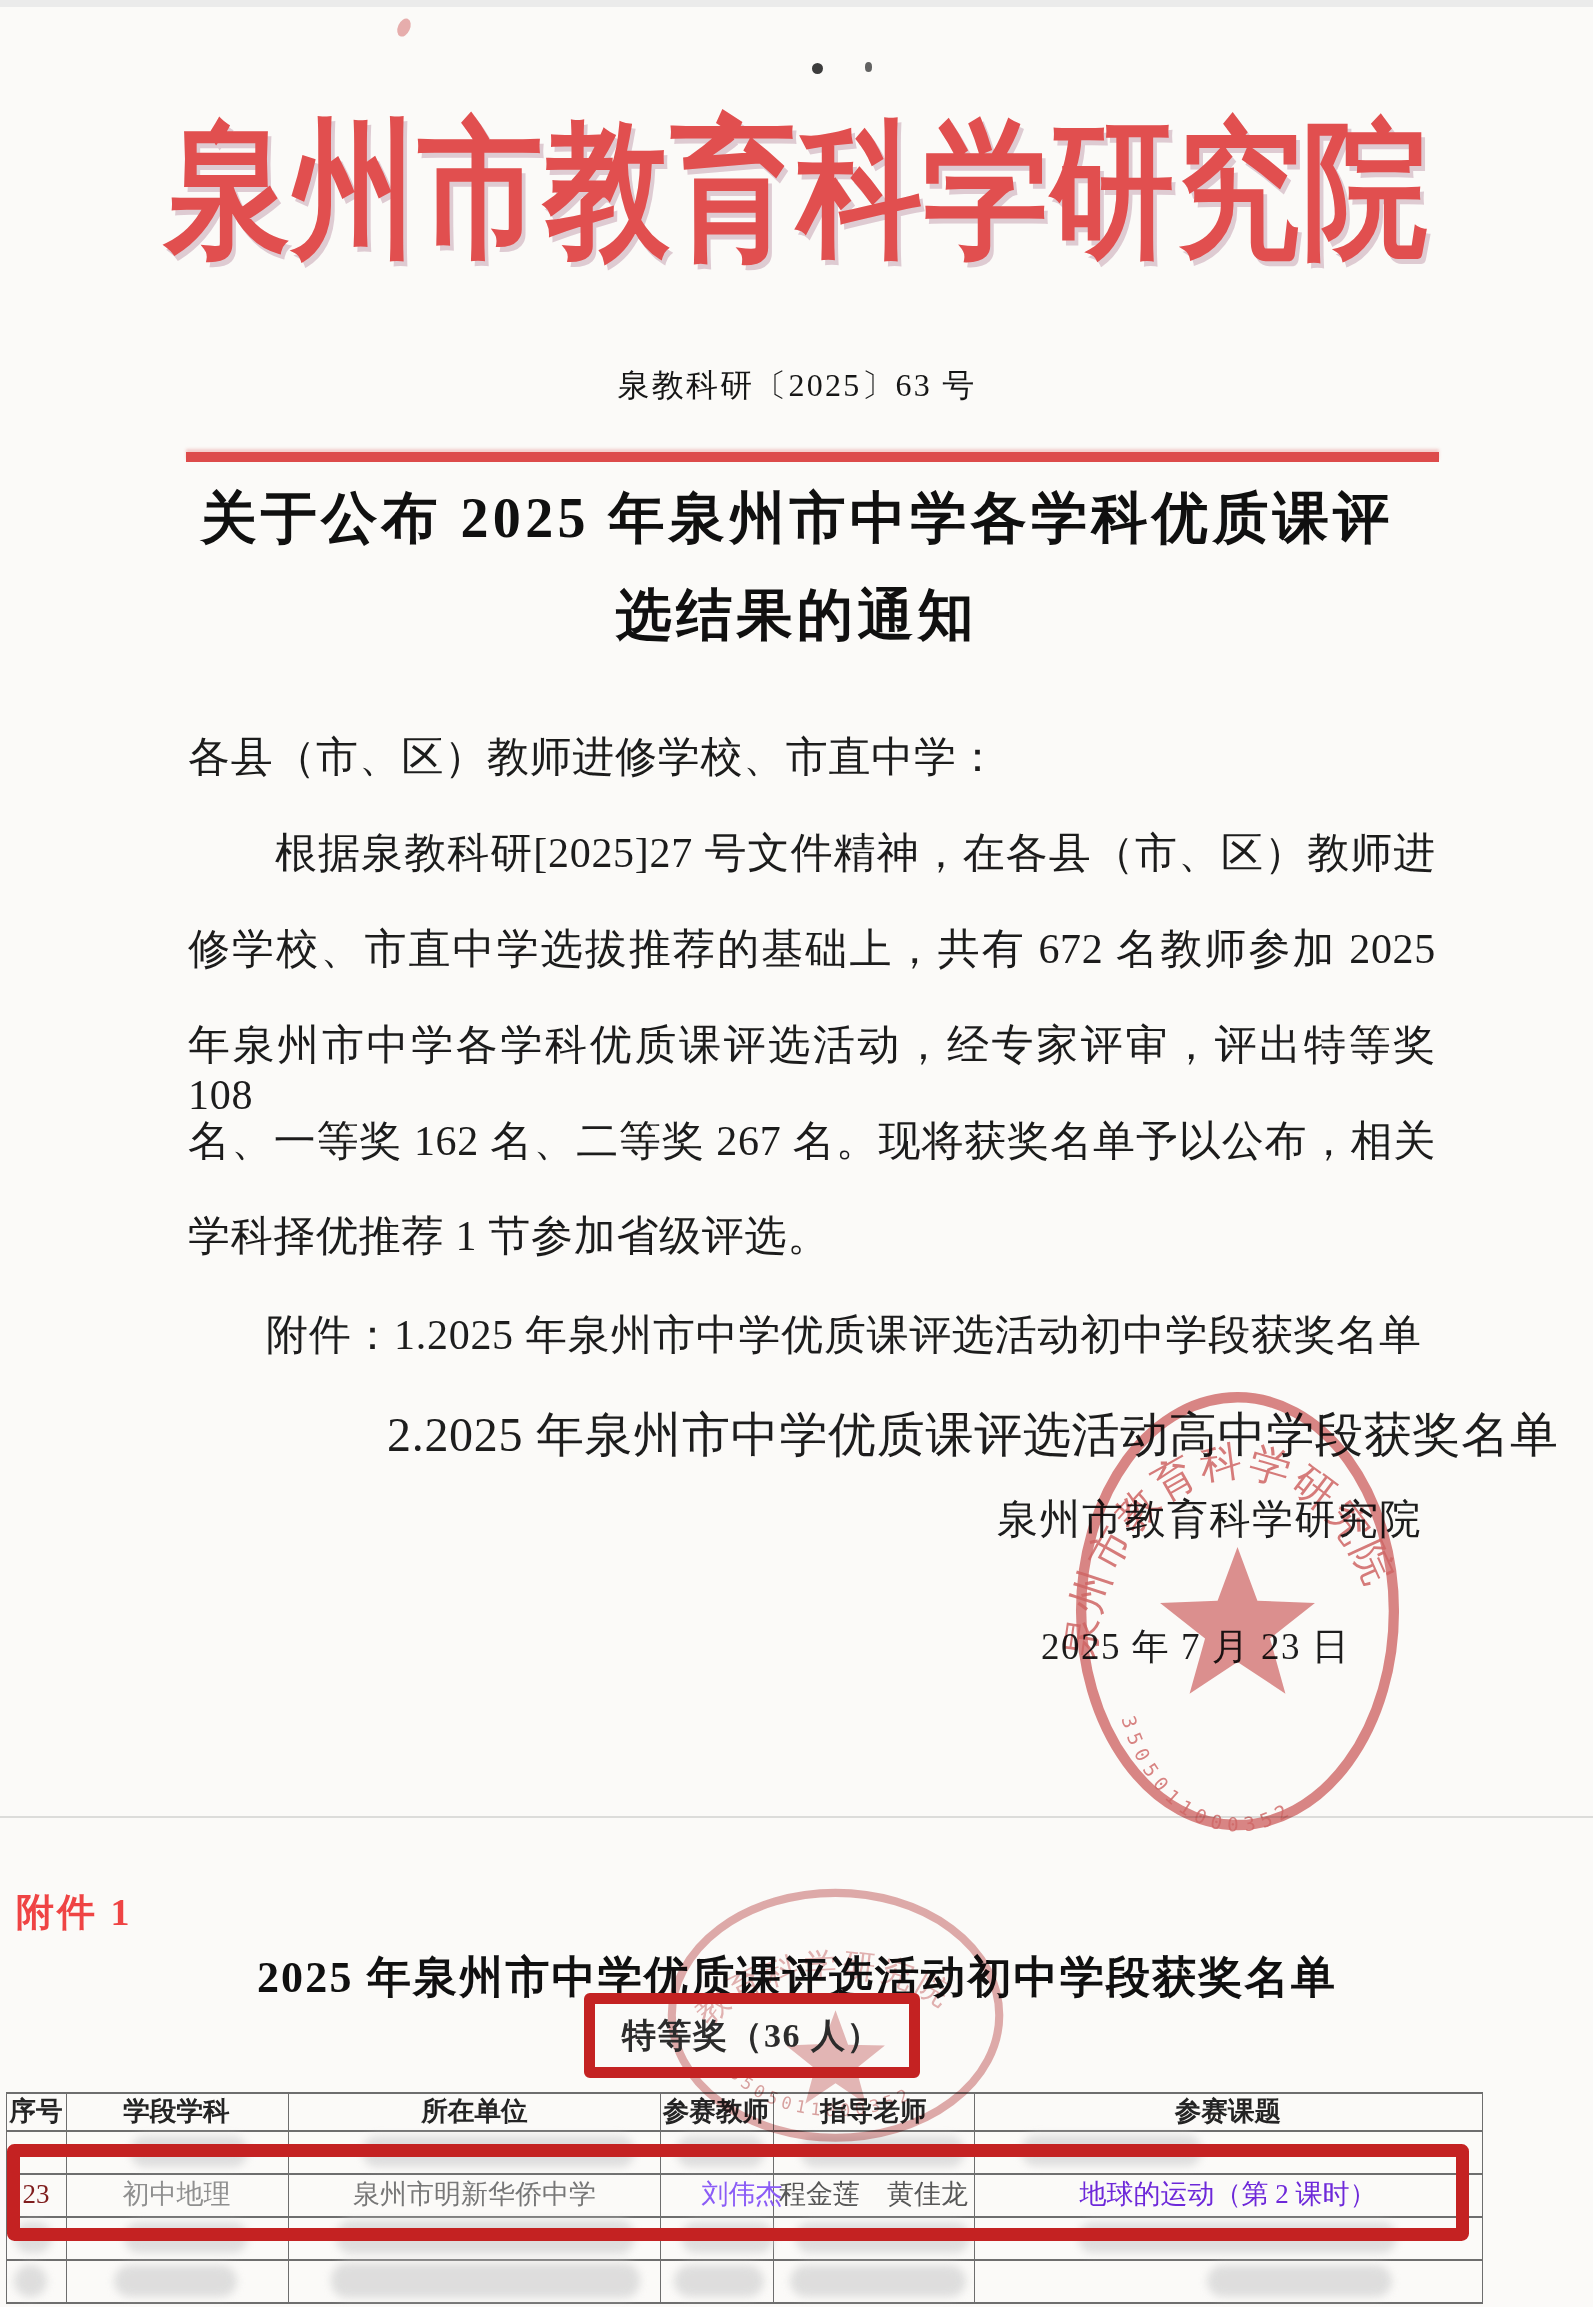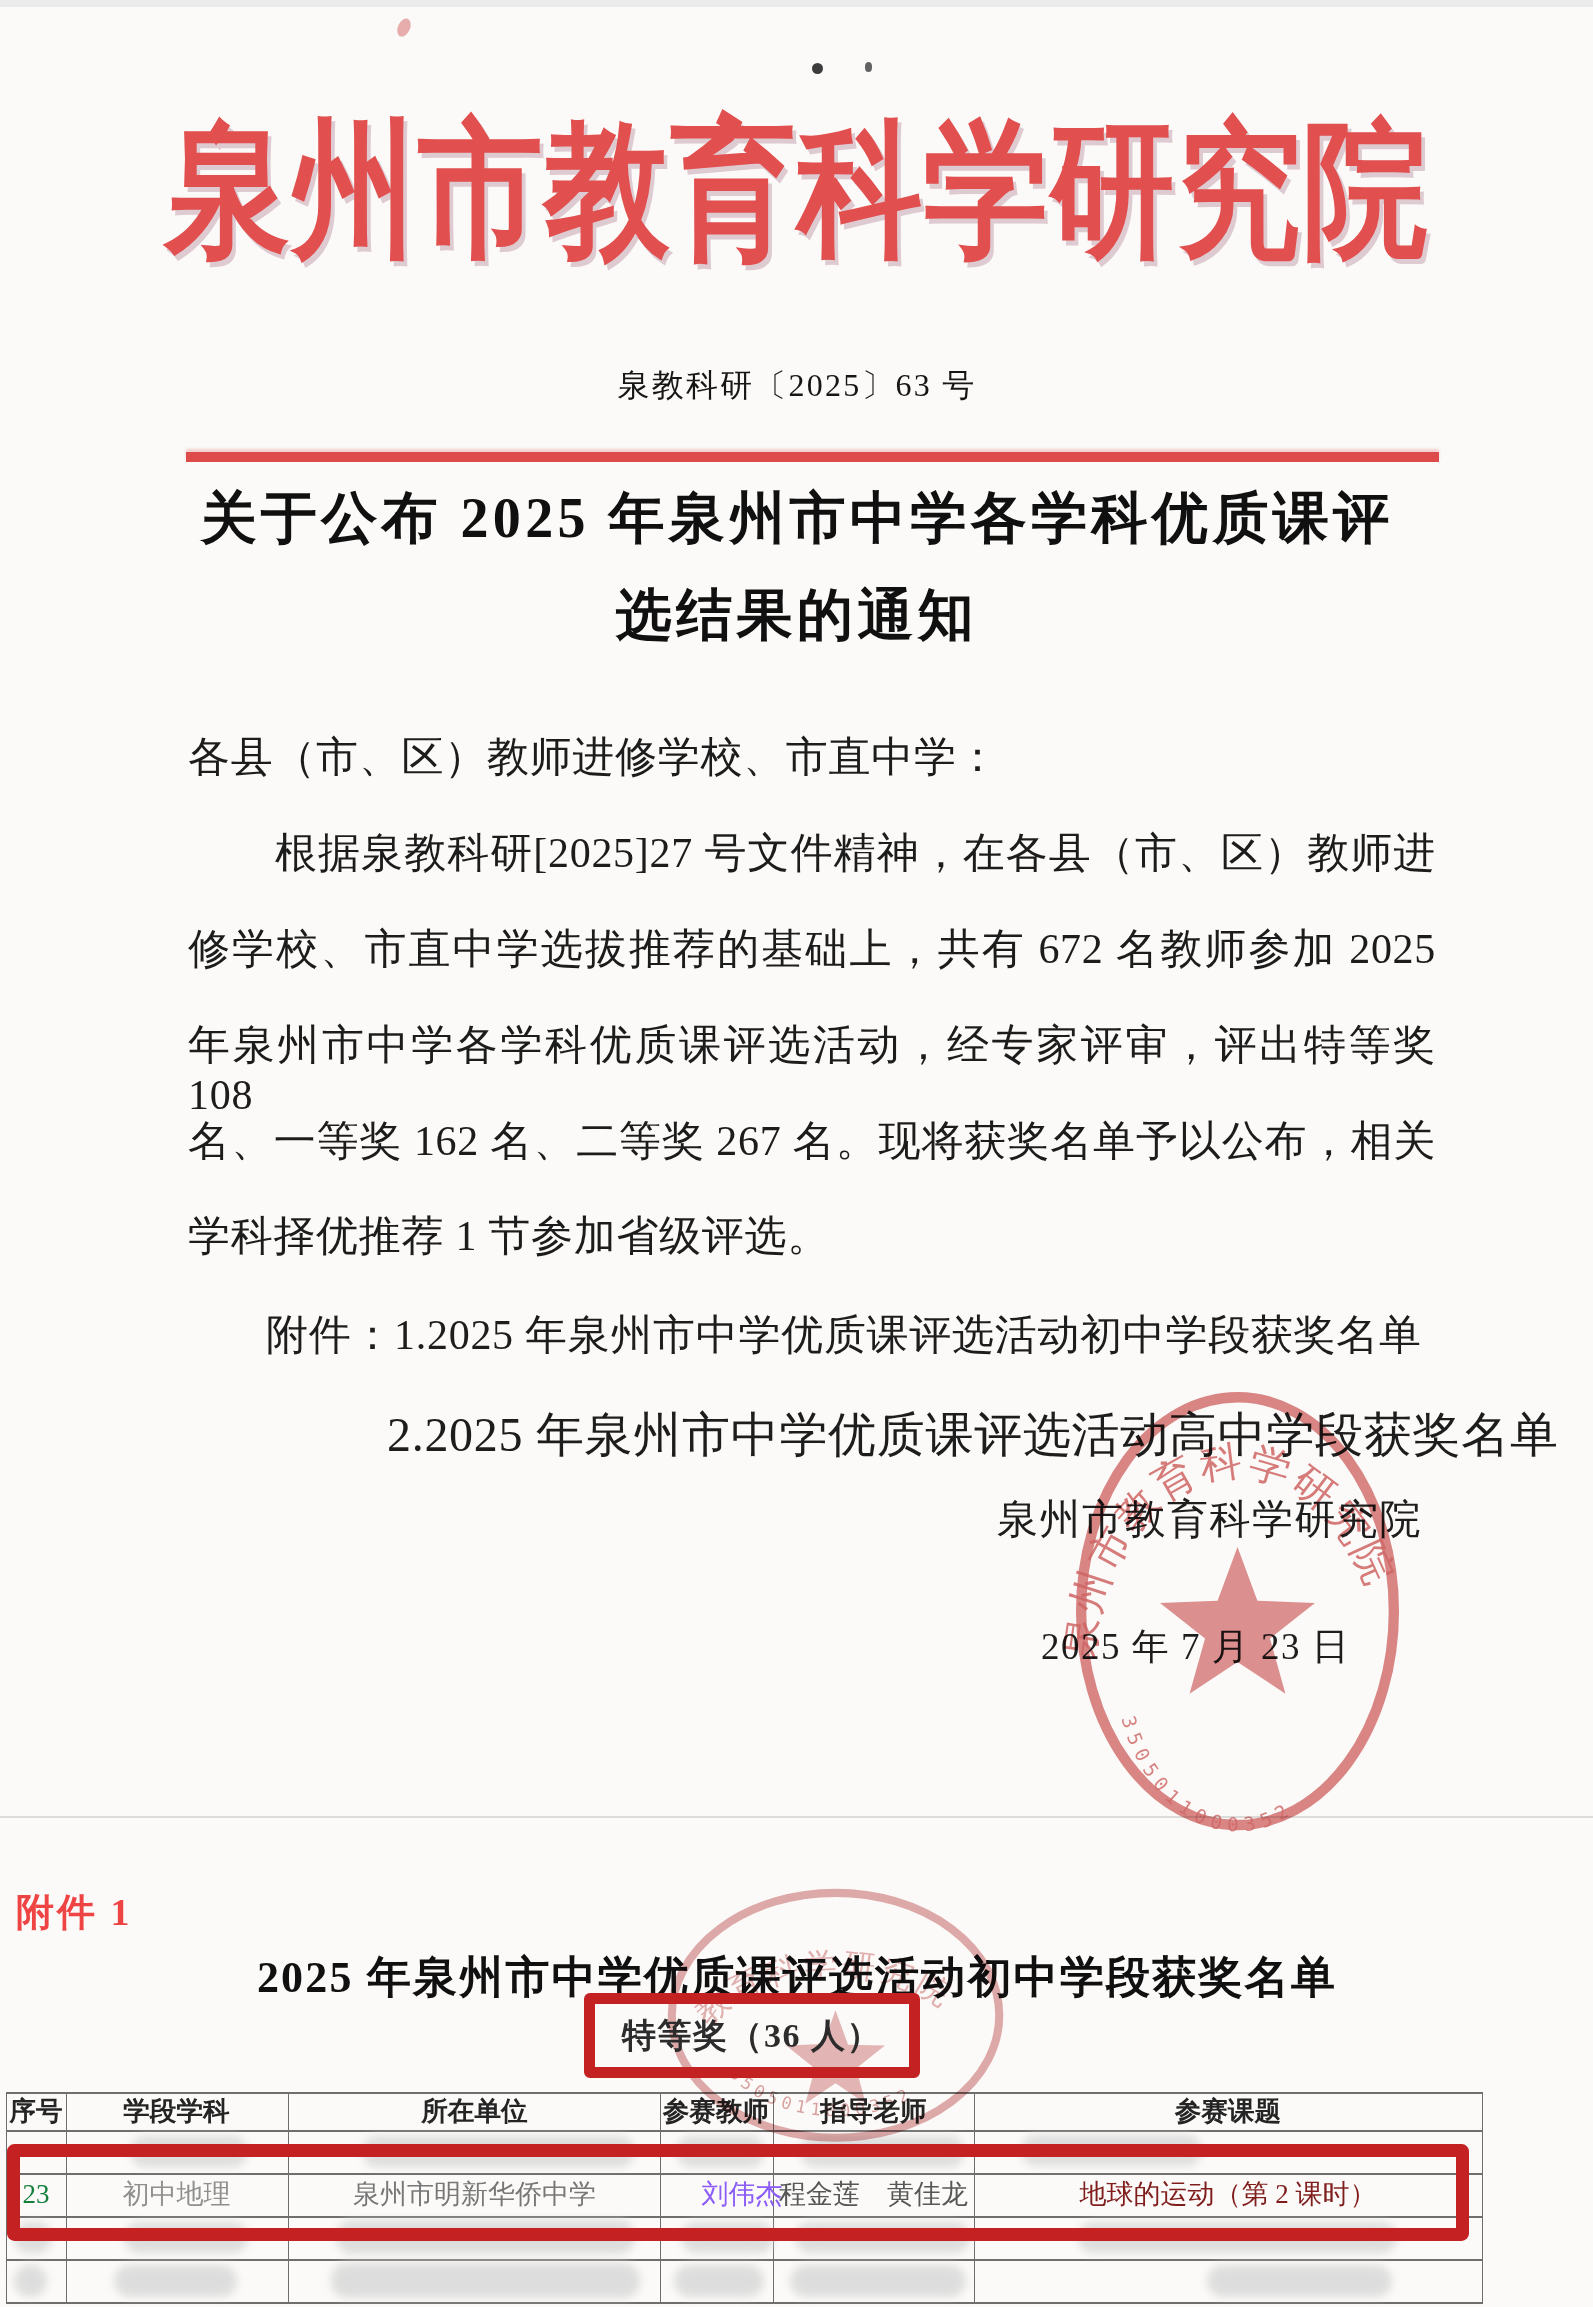--- a/index.html
+++ b/index.html
@@ -161,26 +161,26 @@
     <div class="thcell" style="left:654px;width:112px">参赛教师</div>
     <div class="thcell" style="left:767px;width:201px">指导老师</div>
     <div class="thcell" style="left:968px;width:508px">参赛课题</div>
 
     <div class="redact" style="left:124px;top:44px;width:118px;height:31px"></div>
     <div class="redact" style="left:356px;top:44px;width:273px;height:31px"></div>
     <div class="redact" style="left:670px;top:44px;width:89px;height:31px"></div>
     <div class="redact" style="left:794px;top:44px;width:165px;height:31px"></div>
     <div class="redact" style="left:1015px;top:43px;width:181px;height:31px"></div>
 
-    <div class="rowcell" style="left:0;width:60px;color:#15803d">23</div>
+    <div class="rowcell" style="left:0;width:60px;color:#7f1d1d">23</div>
     <div class="rowcell" style="left:60px;width:221px;color:#8f8f8f">初中地理</div>
     <div class="rowcell" style="left:282px;width:373px;color:#777777">泉州市明新华侨中学</div>
     <div class="rowcell" style="left:680px;width:112px;color:#8b5cf6">刘伟杰</div>
     <div class="rowcell" style="left:767px;width:201px;color:#575757">程金莲　黄佳龙</div>
-    <div class="rowcell" style="left:968px;width:508px;color:#7f1d1d">地球的运动（第 2 课时）</div>
+    <div class="rowcell" style="left:968px;width:508px;color:#6d28d9">地球的运动（第 2 课时）</div>
 
     <div class="redact" style="left:8px;top:130px;width:38px;height:31px"></div>
     <div class="redact" style="left:118px;top:130px;width:124px;height:31px"></div>
     <div class="redact" style="left:330px;top:128px;width:299px;height:34px"></div>
     <div class="redact" style="left:675px;top:130px;width:93px;height:31px"></div>
     <div class="redact" style="left:789px;top:130px;width:175px;height:31px"></div>
     <div class="redact" style="left:1072px;top:130px;width:319px;height:31px"></div>
 
     <div class="redact" style="left:8px;top:173px;width:33px;height:32px"></div>
     <div class="redact" style="left:108px;top:173px;width:123px;height:32px"></div>

